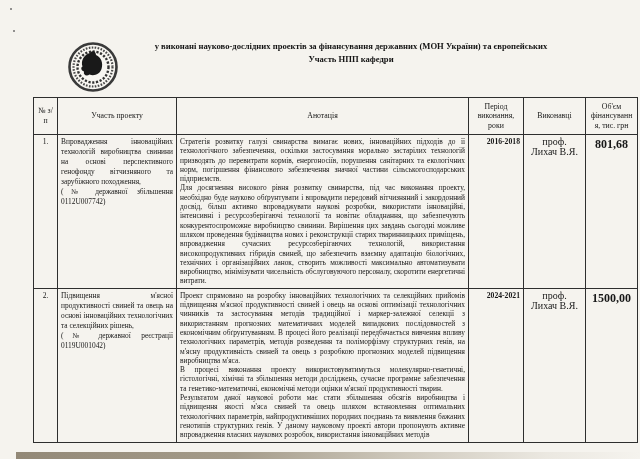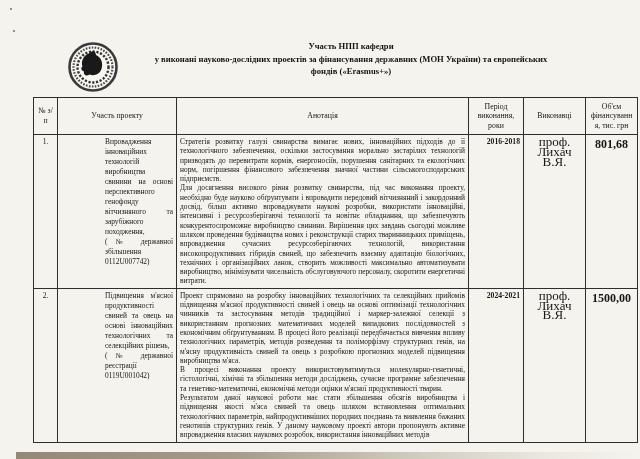--- a/index.html
+++ b/index.html
@@ -43,28 +43,28 @@
     vertical-align: middle; text-align: center;
     font-weight: normal; font-size: 7.8px; line-height: 9.6px;
     overflow-wrap: break-word;
   }
   tr.header-row { height: 37px; }
   tr.row-1 { height: 141px; }
   tr.row-2 { height: 154px; }
 
   td.cell-num { text-align: center; font-size: 7.6px; }
   td.cell-name p {
-    text-align: justify; line-height: 10px; overflow-wrap: break-word; margin-left: 44px;
+    text-align: justify; line-height: 10px; overflow-wrap: break-word;
   }
   td.cell-annotation .clip { max-height: 149px; overflow: hidden; }
   td.cell-annotation p {
     text-align: justify; line-height: 9.3px;
   }
   td.cell-period  { text-align: right; font-weight: bold; font-size: 7.7px; }
-  td.cell-exec    { text-align: center; font-size: 13px; line-height: 9.8px; white-space: pre-line; }
+  td.cell-exec    { text-align: center; font-size: 10px; line-height: 9.8px; white-space: pre-line; }
   td.cell-amount  { text-align: center; font-weight: bold; font-size: 12px; }
 
   
   .scan-shadow {
     position: absolute; left: 16px; right: 0; bottom: 0; height: 7px;
     background: linear-gradient(90deg,
       rgba(136,125,106,0.9) 0%,
       rgba(150,140,120,0.85) 35%,
       rgba(168,158,138,0.5) 62%,
       rgba(190,182,165,0.18) 85%,
@@ -81,23 +81,22 @@
   <svg width="52" height="52" viewBox="0 0 52 52">
     <circle cx="26" cy="26" r="23.5" fill="#f8f6f1" stroke="#3a3a3a" stroke-width="2.6"></circle>
     <circle cx="26" cy="26" r="19.5" fill="none" stroke="#4a4a4a" stroke-width="2.2" stroke-dasharray="1.6 1.4"></circle>
     <circle cx="26" cy="26" r="15.5" fill="none" stroke="#333333" stroke-width="2.4" stroke-dasharray="2.2 1.6"></circle>
     <circle cx="26" cy="26" r="13" fill="#f8f6f1"></circle>
     <path d="M23 12 C25 9, 29 10, 29 14 C34 16, 36.5 22, 34.5 28 C33 33, 27 35.5, 22.5 33.5 C19.5 35.5, 16 34, 17 30.5 C14 29.5, 13.5 26.5, 15.5 25.5 C13.5 20, 17 13.5, 23 12 Z" fill="#191919"></path>
   </svg>
 </div>
 
 <div class="title-block">
+  <div>у виконані науково-дослідних проектів за фінансування державних (МОН України) та європейських</div>
   <div>Участь НПП кафедри</div>
-  <div>у виконані науково-дослідних проектів за фінансування державних (МОН України) та європейських</div>
-  <div>фондів («Erasmus+»)</div>
 </div>
 
 <table class="doc-table">
   <colgroup>
     <col style="width:24px">
       <col style="width:119px">
       <col style="width:292px">
     <col style="width:55px">
       <col style="width:62px">
       <col style="width:52px">

